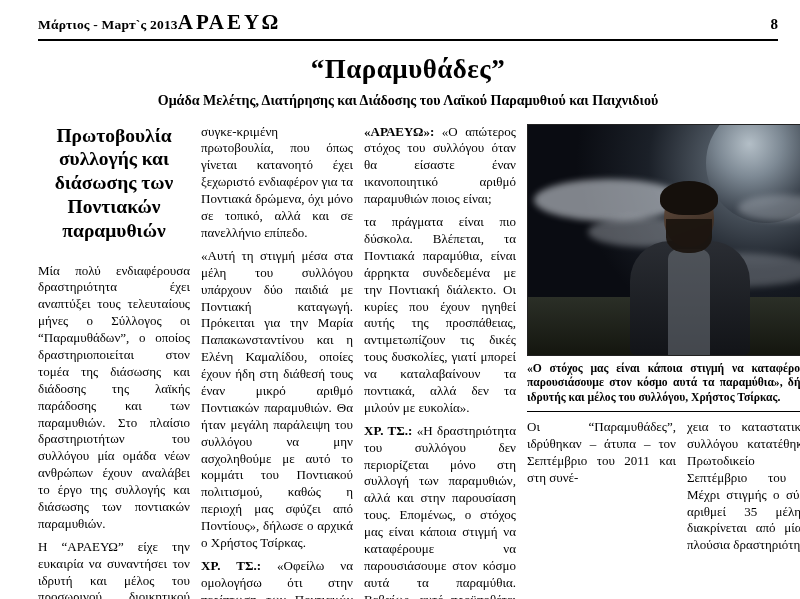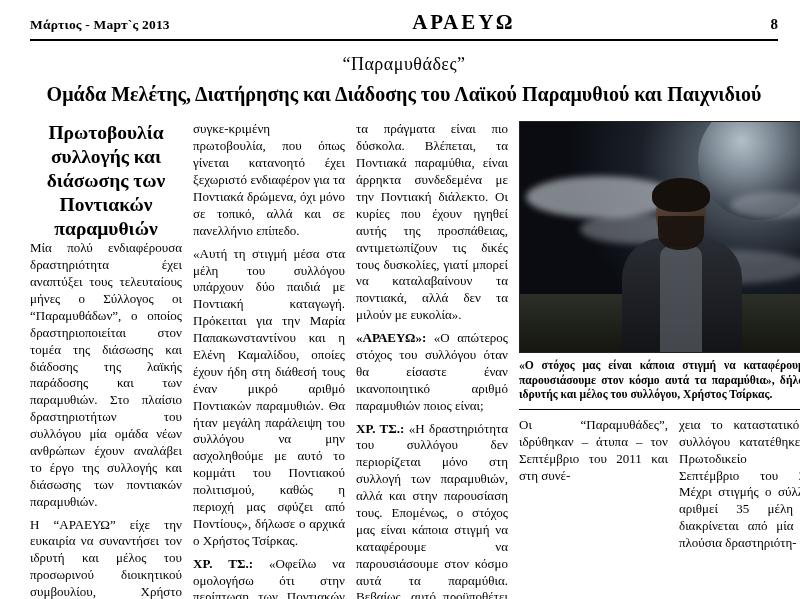--- a/index.html
+++ b/index.html
@@ -13,21 +13,21 @@
     font-family: "Liberation Serif", serif;
     color: #000;
     overflow: hidden;
     position: relative;
   }
   .page {
     width: 800px;
     height: 465px;
     position: relative;
     box-sizing: border-box;
-    padding: 10px 22px 0 30px;
+    padding: 10px 22px 0 38px;
   }
   
   .masthead {
     display: flex;
     align-items: baseline;
     justify-content: space-between;
     border-bottom: 2px solid #000;
     padding-bottom: 4px;
   }
   .masthead-date {
@@ -35,46 +35,45 @@
     font-weight: bold;
     font-size: 13.5px;
     letter-spacing: .2px;
     white-space: nowrap;
   }
   .masthead-name {
     font-family: "Liberation Serif", serif;
     font-weight: bold;
     font-size: 21px;
     letter-spacing: 3px;
-    text-align: center;
     flex: 1;
   }
   .masthead-page {
     font-family: "Liberation Serif", serif;
     font-weight: bold;
     font-size: 15px;
     text-align: right;
     min-width: 20px;
   }
   
   .headline-block {
     text-align: center;
     margin-top: 14px;
   }
   .headline-main {
     font-family: "Liberation Serif", serif;
-    font-weight: normal;
-    font-size: 18px;
+    font-weight: bold;
+    font-size: 27px;
     letter-spacing: .5px;
     line-height: 1.1;
   }
   .headline-sub {
     font-family: "Liberation Serif", serif;
     font-weight: bold;
-    font-size: 20px;
+    font-size: 14px;
     line-height: 1.28;
     margin-top: 7px;
     padding: 0 14px;
   }
   
   .columns {
     display: flex;
     margin-top: 14px;
     gap: 11px;
     align-items: flex-start;
@@ -86,21 +85,21 @@
   .col.wide {
     width: 310px;
     flex: 0 0 310px;
   }
   .dropcap-head {
     font-family: "Liberation Serif", serif;
     font-weight: bold;
     font-size: 19.5px;
     line-height: 1.22;
     text-align: center;
-    margin-bottom: 0;
+    margin-bottom: 20px;
   }
   p.body {
     font-family: "Liberation Serif", serif;
     font-size: 13px;
     line-height: 1.3;
     text-align: justify;
     margin: 0 0 6px 0;
     hyphens: auto;
   }
   p.body.nospace { margin-bottom: 0; }
@@ -240,22 +239,22 @@
       <p class="body">Η “ΑΡΑΕΥΩ” είχε την ευκαιρία να συναντήσει τον ιδρυτή και μέλος του προσωρινού διοικητικού συμβουλίου, Χρήστο Τσίρκα, ο οποίος αναφέρθηκε στη</p>
     </div>
 
     <div class="col">
       <p class="body">συγκε-κριμένη πρωτοβουλία, που όπως γίνεται κατανοητό έχει ξεχωριστό ενδιαφέρον για τα Ποντιακά δρώμενα, όχι μόνο σε τοπικό, αλλά και σε πανελλήνιο επίπεδο.</p>
       <p class="body">«Αυτή τη στιγμή μέσα στα μέλη του συλλόγου υπάρχουν δύο παιδιά με Ποντιακή καταγωγή. Πρόκειται για την Μαρία Παπακωνσταντίνου και η Ελένη Καμαλίδου, οποίες έχουν ήδη στη διάθεσή τους έναν μικρό αριθμό Ποντιακών παραμυθιών. Θα ήταν μεγάλη παράλειψη του συλλόγου να μην ασχοληθούμε με αυτό το κομμάτι του Ποντιακού πολιτισμού, καθώς η περιοχή μας σφύζει από Ποντίους», δήλωσε ο αρχικά ο Χρήστος Τσίρκας.</p>
       <p class="body"><span class="speaker">ΧΡ. ΤΣ.: </span><span>«Οφείλω να ομολογήσω ότι στην περίπτωση των Ποντιακών Παραμυθιών</span></p>
     </div>
 
     <div class="col">
+      <p class="body"><span class="speaker">«ΑΡΑΕΥΩ»: </span><span>«Ο απώτερος στόχος του συλλόγου όταν θα είσαστε έναν ικανοποιητικό αριθμό παραμυθιών ποιος είναι;</span></p>
       <p class="body">τα πράγματα είναι πιο δύσκολα. Βλέπεται, τα Ποντιακά παραμύθια, είναι άρρηκτα συνδεδεμένα με την Ποντιακή διάλεκτο. Οι κυρίες που έχουν ηγηθεί αυτής της προσπάθειας, αντιμετωπίζουν τις δικές τους δυσκολίες, γιατί μπορεί να καταλαβαίνουν τα ποντιακά, αλλά δεν τα μιλούν με ευκολία».</p>
-      <p class="body"><span class="speaker">«ΑΡΑΕΥΩ»: </span><span>«Ο απώτερος στόχος του συλλόγου όταν θα είσαστε έναν ικανοποιητικό αριθμό παραμυθιών ποιος είναι;</span></p>
       <p class="body"><span class="speaker">ΧΡ. ΤΣ.: </span><span>«Η δραστηριότητα του συλλόγου δεν περιορίζεται μόνο στη συλλογή των παραμυθιών, αλλά και στην παρουσίαση τους. Επομένως, ο στόχος μας είναι κάποια στιγμή να καταφέρουμε να παρουσιάσουμε στον κόσμο αυτά τα παραμύθια. Βεβαίως, αυτό προϋποθέτει τα άτομα που θα αναλάβουν την παρουσίαση να γνωρί-</span></p>
     </div>
 
     <div class="col wide">
       <div class="photo-wrap">
         <div class="photo">
           <div class="ph-sky"></div>
           <div class="ph-planet"></div>
           <div class="ph-cloud ph-c1"></div>
           <div class="ph-cloud ph-c2"></div>

